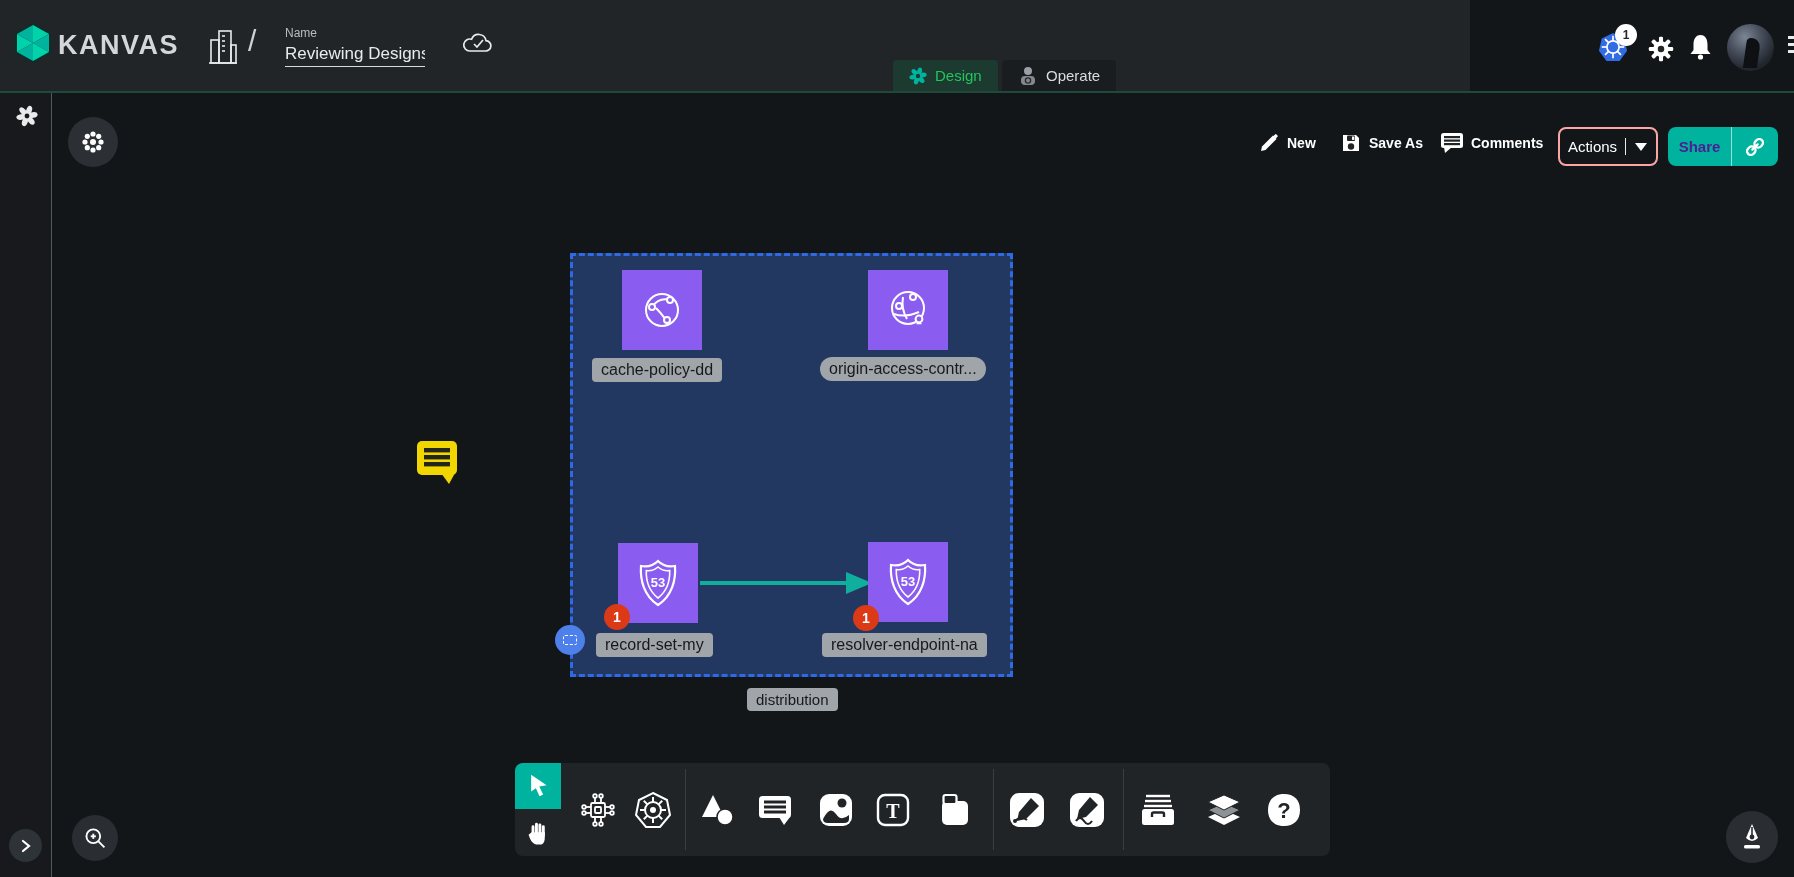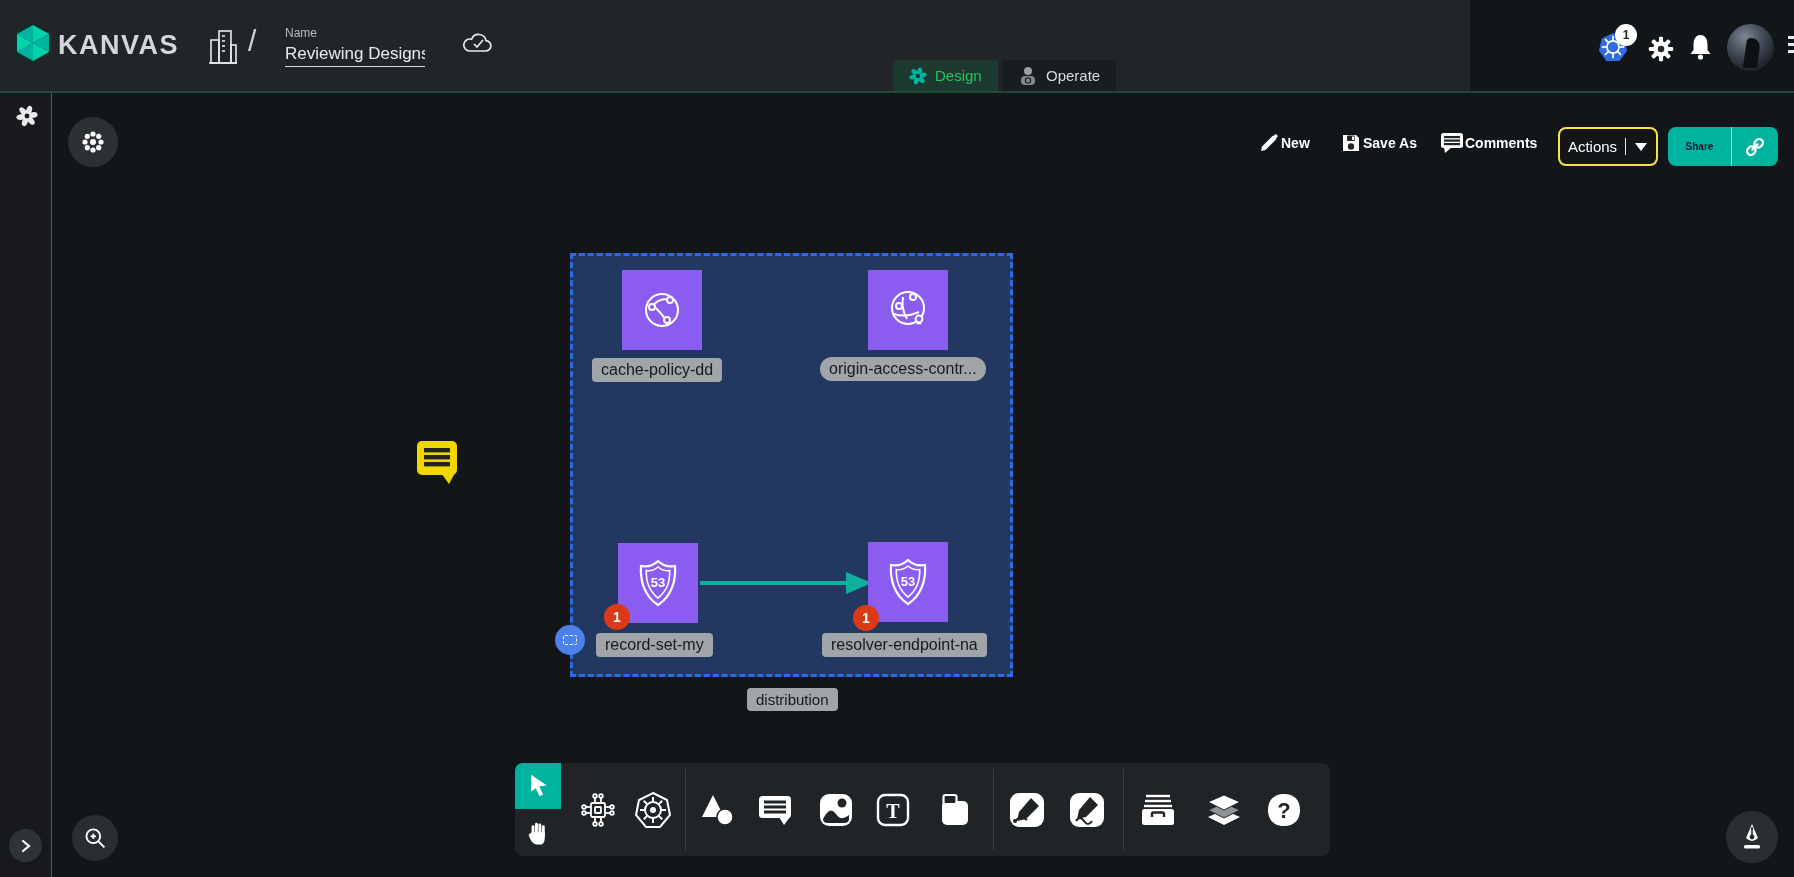--- a/index.html
+++ b/index.html
@@ -44,32 +44,32 @@
   #edge-menu { position:absolute; left:1788px; top:36px; width:6px; cursor:pointer; }
   #edge-menu div { width:6px; height:3px; background:#e8eaeb; margin-bottom:4px; }
 
   
   #sidebar { position:absolute; left:0; top:93px; width:52px; height:784px;
     background:#17191c; border-right:1px solid #54585c; }
   .circle-btn { position:absolute; border-radius:50%; display:flex; align-items:center;
     justify-content:center; cursor:pointer; }
 
   
-  .mini-action { position:absolute; top:132px; display:flex; align-items:center; gap:1px;
+  .mini-action { position:absolute; top:132px; display:flex; align-items:center; gap:7px;
     color:#ffffff; cursor:pointer; }
   .mini-action span { font-size:14px; font-weight:bold; }
   #actions-btn { position:absolute; left:1558px; top:127px; width:100px; height:39px;
-    border:2px solid #fde047; border-radius:8px; display:flex; cursor:pointer;align-items:center; }
+    border:2px solid #fca5a5; border-radius:8px; display:flex; cursor:pointer;align-items:center; }
   #actions-btn .lbl { flex:1; display:flex; align-items:center; justify-content:center;
     font-size:15px; color:#fff; border-right:1px solid #e8eaec; }
   #actions-btn .caret { width:30px; display:flex; align-items:center; justify-content:center; }
   #share-btn { position:absolute; left:1668px; top:127px; width:110px; height:39px;
     background:#00b39f; border-radius:8px; display:flex; cursor:pointer; }
   #share-btn .lbl { flex:1; display:flex; align-items:center; justify-content:center;
-    font-size:10px; font-weight:bold; color:#0f172a; border-right:1px solid rgba(255,255,255,.6); }
+    font-size:15px; font-weight:bold; color:#4c1d95; border-right:1px solid rgba(255,255,255,.6); }
   #share-btn .lnk { width:46px; display:flex; align-items:center; justify-content:center; }
 
   
   #selection-rect { position:absolute; left:570px; top:253px; width:443px; height:424px;
     background:rgba(57,107,204,0.40); border:3px dashed #2f6ae6; }
   .node { position:absolute; width:80px; height:80px; background:#8b5cf0;
     display:flex; align-items:center; justify-content:center; cursor:pointer; }
   .node-label { position:absolute; background:#a0a5a9; color:#17191c; font-size:16px;
     padding:3px 9px; border-radius:4px; white-space:nowrap; cursor:pointer; }
   .count-badge { position:absolute; width:26px; height:26px; border-radius:50%;

